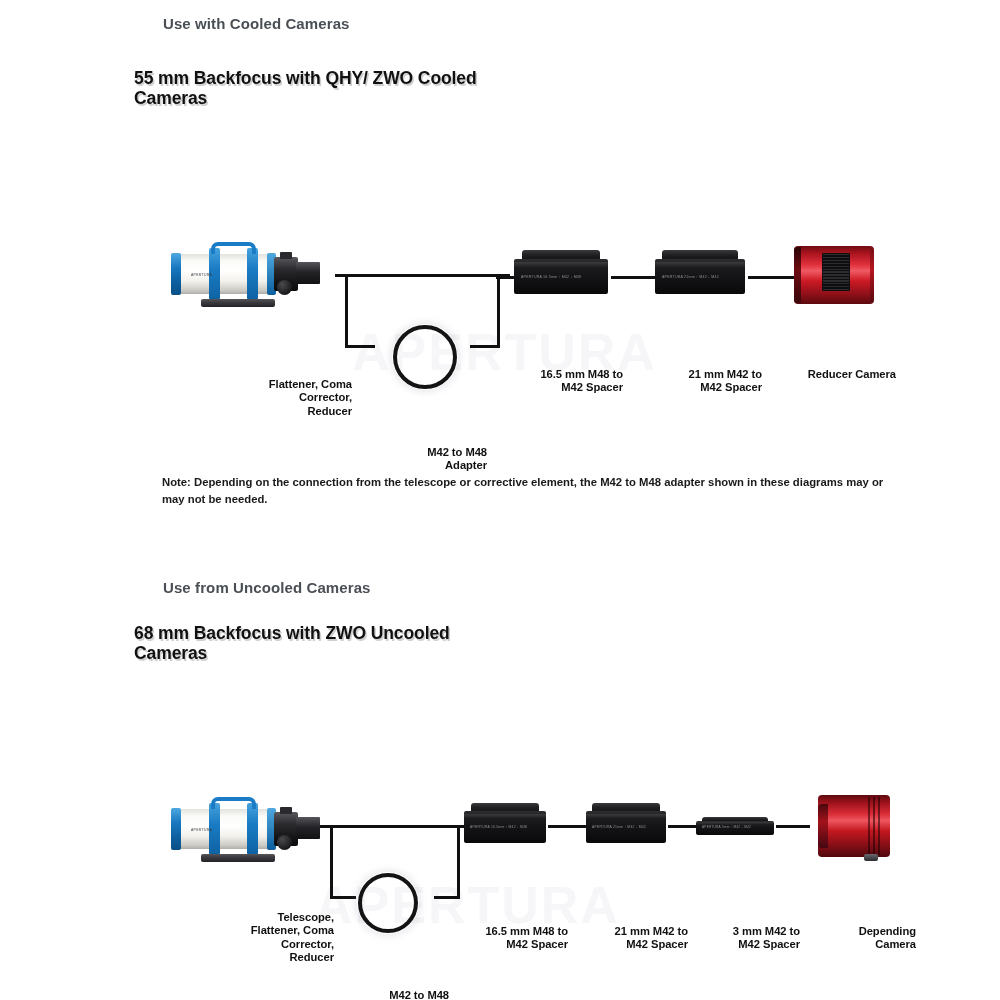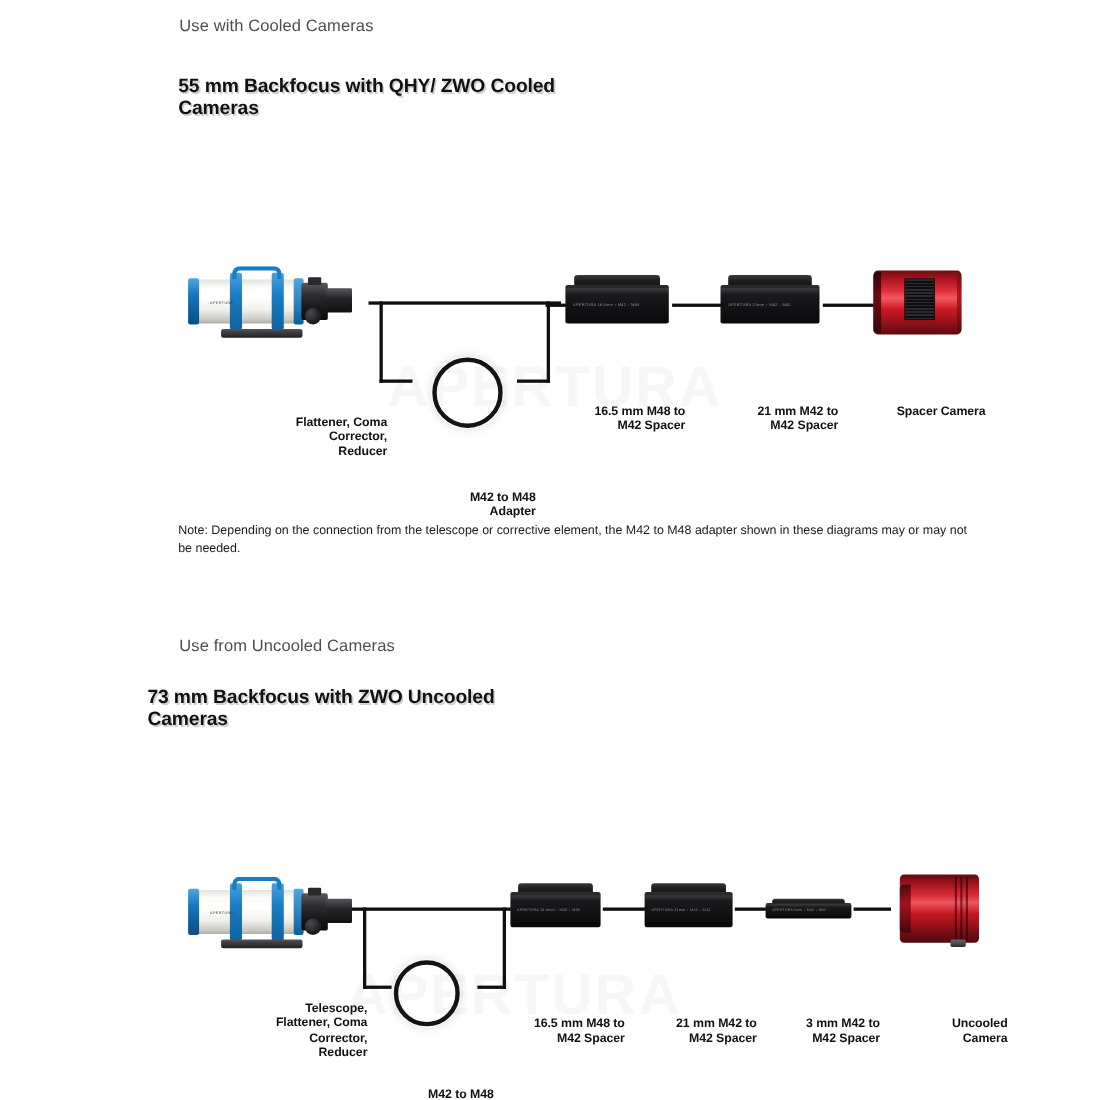--- a/index.html
+++ b/index.html
@@ -9,21 +9,21 @@
   }
   body {
     width: 1000px;
     height: 1000px;
     position: relative;
     font-family: "Liberation Sans", sans-serif;
     color: #1a1a1a;
     overflow: hidden;
   }
 
-  .abs { position: absolute; }
+  .abs { position: absolute; font-weight: bold; }
 
   
   .subtitle {
     font-size: 15px;
     color: #4a4f55;
     letter-spacing: 0.1px;
     white-space: nowrap;
   }
   .heading {
     font-size: 17.5px;
@@ -231,21 +231,21 @@
     letter-spacing: 2px;
     white-space: nowrap;
     user-select: none;
   }
 </style>
 </head>
 <body>
 
 <div class="abs subtitle" style="left:163px; top:15px;">Use with Cooled Cameras</div>
 
-<div class="abs heading" style="left:134px; top:68px;margin-left:28px;">55 mm Backfocus with QHY/ ZWO Cooled Cameras</div>
+<div class="abs heading" style="left:134px; top:68px;">55 mm Backfocus with QHY/ ZWO Cooled Cameras</div>
 
 <div class="diagram" style="left:0px; top:230px; width:1000px; height:200px;">
 
   <div class="watermark" style="left:352px; top:92px;">APERTURA</div>
 
   <div class="scope" style="left:163px; top:12px; width:165px; height:70px;">
     <div class="tube" style="left:12px; top:12px; width:96px; height:40px;"></div>
     <div class="dewcap-ring" style="left:8px; top:11px; width:10px; height:42px;"></div>
     <div class="dewcap-ring" style="left:104px; top:11px; width:9px; height:42px; background:linear-gradient(to bottom,#4ea8e0,#0d5f9e);"></div>
     <div class="blue-clamp" style="left:46px; top:6px; width:11px; height:52px;"></div>
@@ -296,28 +296,28 @@
 M42 Spacer</div>
 
   <div class="conn-line" style="left:748px; top:46px; width:48px;"></div>
 
   <div class="cam-cooled" style="left:794px; top:16px; width:80px; height:58px;">
     <div class="bodyc"></div>
     <div class="front-ring"></div>
     <div class="fins" style="left:28px; top:12%; width:28px; height:66%;"></div>
     <div class="rear"></div>
   </div>
-  <div class="label" style="left:772px; top:90px; width:124px; white-space:pre-line;">Spacer Camera</div>
+  <div class="label" style="left:772px; top:90px; width:124px; white-space:pre-line;">Reducer Camera</div>
 </div>
 
 <div class="abs note" style="left:162px; top:474px;">Note: Depending on the connection from the telescope or corrective element, the M42 to M48 adapter shown in these diagrams may or may not be needed.</div>
 
 <div class="abs subtitle" style="left:163px; top:579px;">Use from Uncooled Cameras</div>
 
-<div class="abs heading" style="left:134px; top:623px;">73 mm Backfocus with ZWO Uncooled Cameras</div>
+<div class="abs heading" style="left:134px; top:623px;">68 mm Backfocus with ZWO Uncooled Cameras</div>
 
 <div class="diagram" style="left:0px; top:785px; width:1000px; height:215px;">
 
   <div class="watermark" style="left:315px; top:90px;">APERTURA</div>
 
   <div class="scope" style="left:163px; top:12px; width:165px; height:70px;">
     <div class="tube" style="left:12px; top:12px; width:96px; height:40px;"></div>
     <div class="dewcap-ring" style="left:8px; top:11px; width:10px; height:42px;"></div>
     <div class="dewcap-ring" style="left:104px; top:11px; width:9px; height:42px; background:linear-gradient(to bottom,#4ea8e0,#0d5f9e);"></div>
     <div class="blue-clamp" style="left:46px; top:6px; width:11px; height:52px;"></div>
@@ -379,15 +379,15 @@
   <div class="conn-line" style="left:776px; top:40px; width:34px;"></div>
 
   <div class="cam-uncooled" style="left:818px; top:10px; width:72px; height:62px;">
     <div class="bodyu"></div>
     <div class="nose"></div>
     <div class="groove" style="left:50px;"></div>
     <div class="groove" style="left:55px;"></div>
     <div class="groove" style="left:60px;"></div>
     <div class="tab" style="left:46px; bottom:-4px; width:14px; height:7px;"></div>
   </div>
-  <div class="label" style="left:790px; top:92px; width:126px; white-space:pre-line;">Uncooled
+  <div class="label" style="left:790px; top:92px; width:126px; white-space:pre-line;">Depending
 Camera</div>
 </div>
 
 </body></html>

